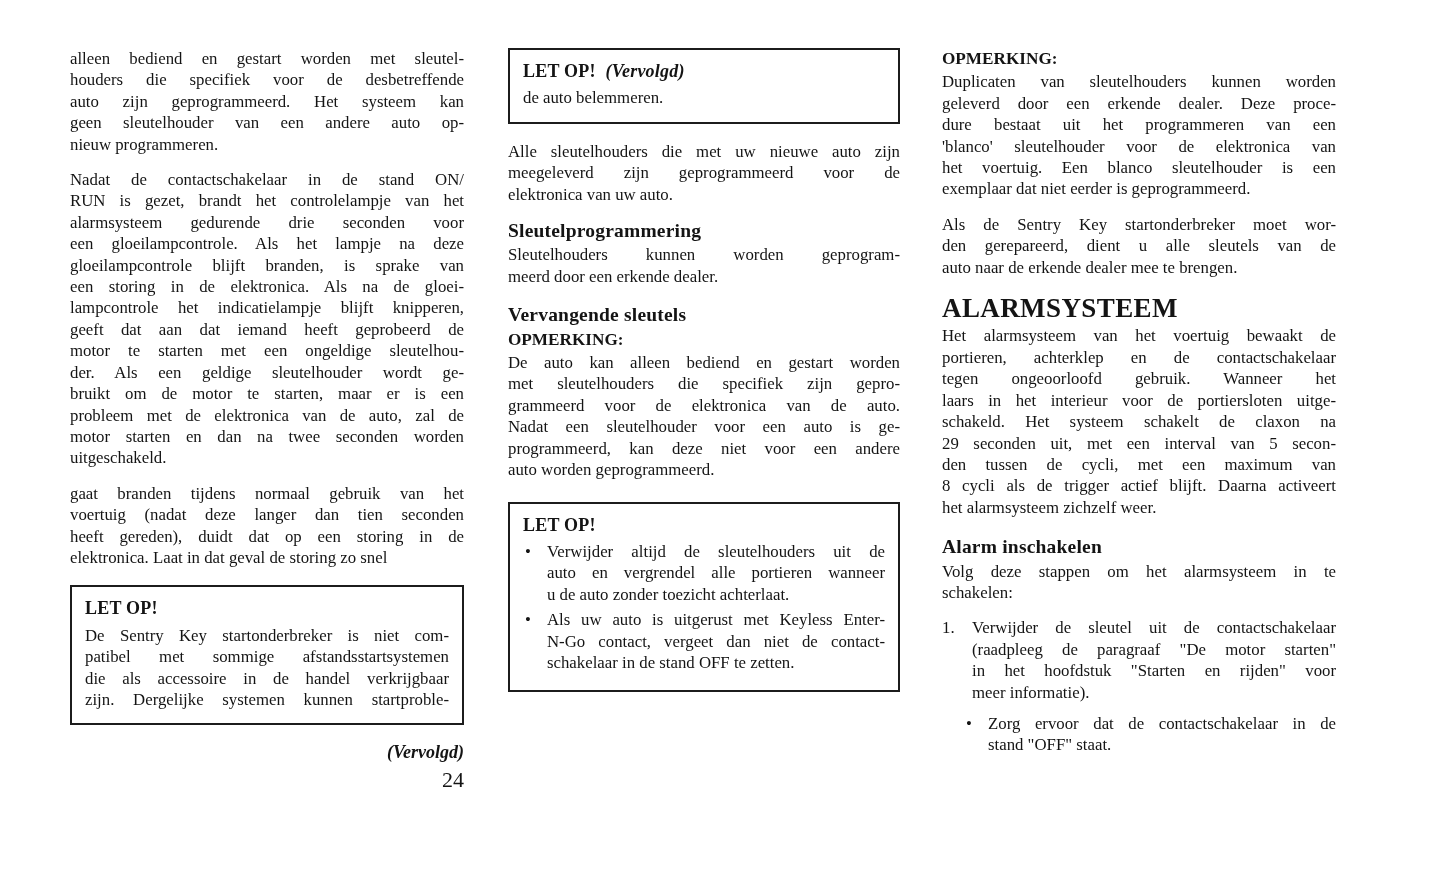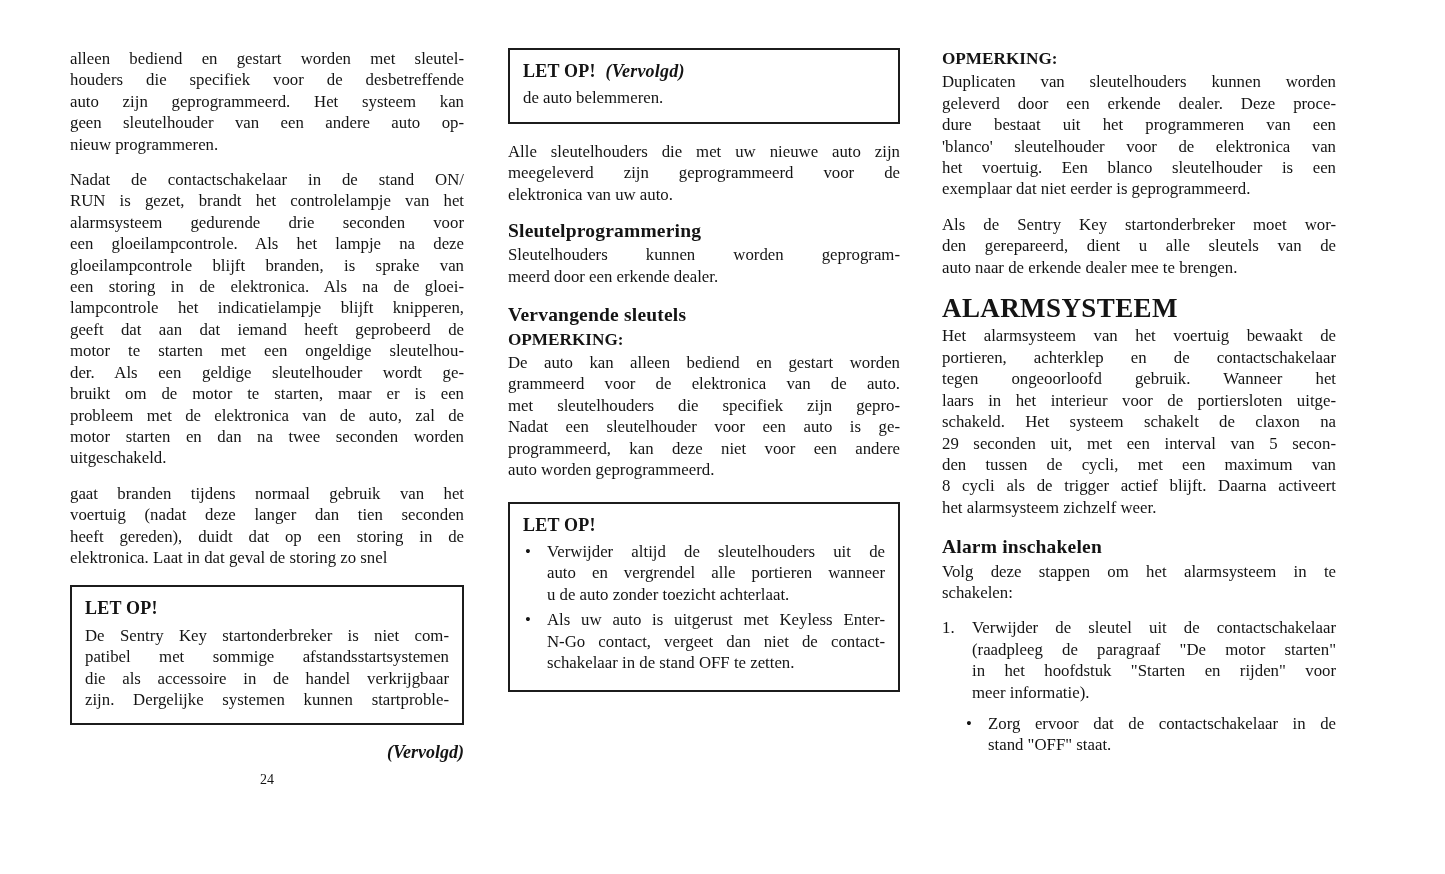--- a/index.html
+++ b/index.html
@@ -91,23 +91,23 @@
   .sub-bullet { margin-left: 22px; margin-top: 10px; }
 
   .col1-footer {
     text-align: right;
     font-weight: bold;
     font-style: italic;
     font-size: 18px;
     margin-top: 9px;
   }
   .page-number {
-    font-size: 14px;
+    font-size: 22px;
     margin-top: 5px;
-    text-align: center;
+    text-align: right;
   }
 </style>
 </head>
 <body>
 
 <div class="page">
   <div class="cols">
 
     <div class="col col1">
       <div class="para lines">
@@ -175,22 +175,22 @@
       <div class="sec-heading">Sleutelprogrammering</div>
       <div class="para lines">
           <div class="line">Sleutelhouders kunnen worden geprogram-</div>
           <div class="line">meerd door een erkende dealer.</div>
         </div>
 
       <div class="sec-heading" style="margin-top:17px">Vervangende sleutels</div>
       <div class="note-label">OPMERKING:</div>
       <div class="para lines">
           <div class="line">De auto kan alleen bediend en gestart worden</div>
+          <div class="line">met sleutelhouders die specifiek zijn gepro-</div>
           <div class="line">grammeerd voor de elektronica van de auto.</div>
-          <div class="line">met sleutelhouders die specifiek zijn gepro-</div>
           <div class="line">Nadat een sleutelhouder voor een auto is ge-</div>
           <div class="line">programmeerd, kan deze niet voor een andere</div>
           <div class="line">auto worden geprogrammeerd.</div>
         </div>
 
       <div class="caution-box" style="margin-top:21px">
         <div class="caution-title">
           <span>LET OP!</span>
         </div>
         <div class="bullet-item">

